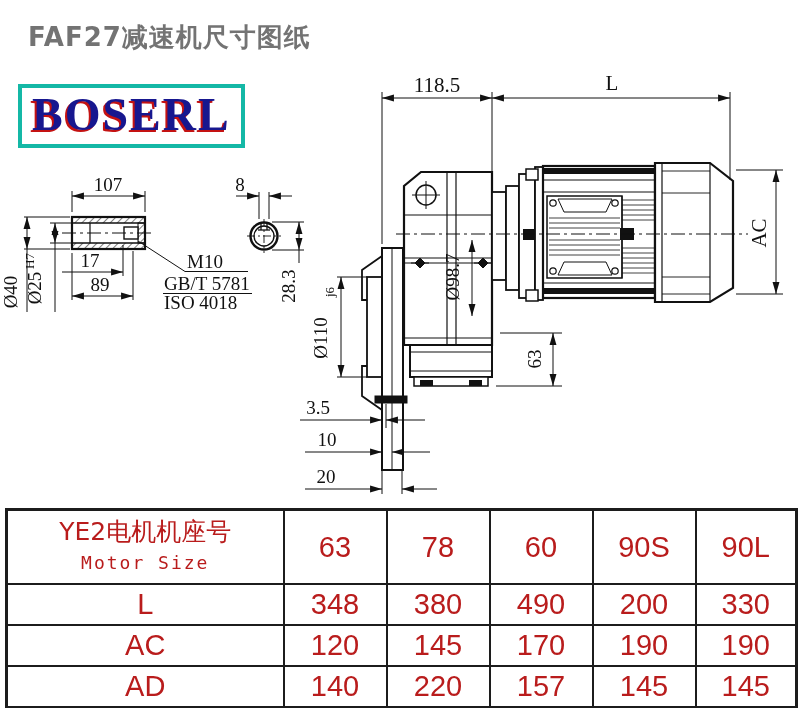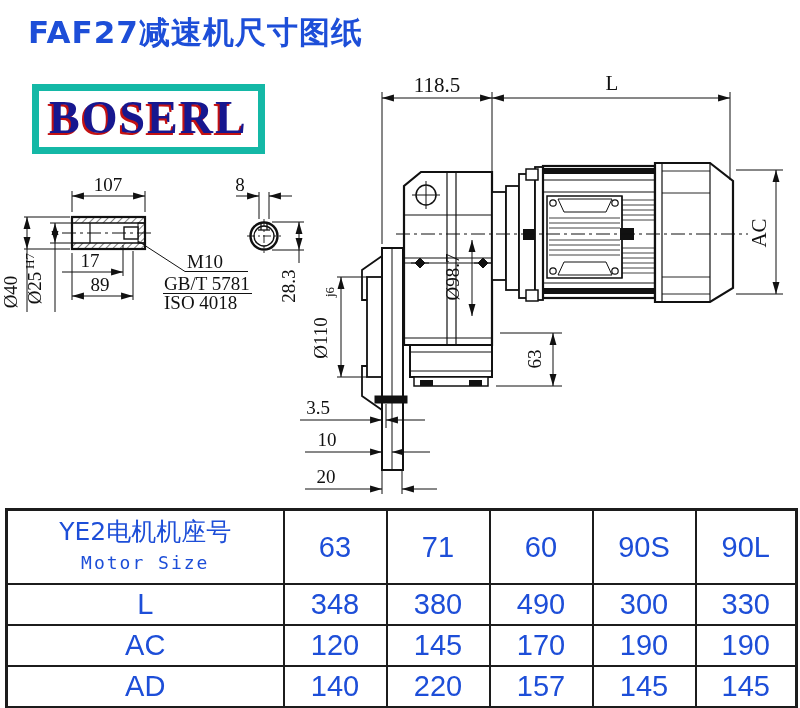--- a/index.html
+++ b/index.html
@@ -1,34 +1,34 @@
 <!DOCTYPE html>
 <html><head>
 <meta charset="utf-8">
 <style>
   html,body{margin:0;padding:0;background:#fff;}
   body{width:800px;height:708px;position:relative;overflow:hidden;
        font-family:"Liberation Sans",sans-serif;color:#111;}
   .abs{position:absolute;}
-  #page-title{left:28px;top:12px;font-family:"DejaVu Sans",sans-serif;
-    font-weight:bold;font-size:31px;letter-spacing:1px;color:#1d4ed8;z-index:3;}
-  #logo-box{left:32px;top:84px;border:7px solid #14b8a6;background:#fff;
+  #page-title{left:28px;top:20px;font-family:"DejaVu Sans",sans-serif;
+    font-weight:bold;font-size:26px;letter-spacing:1px;color:#737373;z-index:3;}
+  #logo-box{left:18px;top:84px;border:4px solid #14b8a6;background:#fff;
     padding:1px 10px 3px 10px;z-index:3;}
   #logo-text{font-family:"Liberation Serif",serif;font-weight:bold;font-size:46px;
     line-height:52px;color:#17178f;letter-spacing:2px;text-shadow:-2px 2px 0 #c41212;}
   #drawing-svg{left:0;top:0;z-index:1;}
   svg text{font-family:"Liberation Serif",serif;fill:#111;}
   .dim{font-size:19px;}
   .dimbig{font-size:21px;}
   .dimsup{font-size:13px;}
   
   #size-table{left:5px;top:508px;width:790px;border-collapse:collapse;z-index:2;
     table-layout:fixed;background:#fff;}
   #size-table td{border:2px solid #1c1c1c;text-align:center;vertical-align:middle;
-    font-size:29px;color:#1d4ed8;padding:0;}
+    font-size:29px;color:#b91c1c;padding:0;}
   #size-table{border:3px solid #1c1c1c;}
   .hdr-row td{height:72px;}
   .data-row td{height:39px;}
   .motor-cn{font-size:25px;line-height:32px;font-family:"DejaVu Sans",sans-serif;}
   .motor-en{font-size:18px;line-height:30px;font-family:"DejaVu Sans Mono",monospace;letter-spacing:2px;}
 </style>
 </head>
 <body>
 
 <div class="abs" id="page-title">FAF27减速机尺寸图纸</div>
@@ -263,31 +263,31 @@
       <col style="width:103px">
       <col style="width:101px">
   </colgroup>
   <tbody>
       <tr class="hdr-row">
     <td>
       <div class="motor-cn">YE2电机机座号</div>
       <div class="motor-en">Motor Size</div>
     </td>
     <td>63</td>
-    <td>71</td>
+    <td>78</td>
     <td>60</td>
     <td>90S</td>
     <td>90L</td>
   </tr>
   <tr class="data-row">
     <td>L</td>
     <td>348</td>
     <td>380</td>
     <td>490</td>
-    <td>300</td>
+    <td>200</td>
     <td>330</td>
   </tr>
   <tr class="data-row">
     <td>AC</td>
     <td>120</td>
     <td>145</td>
     <td>170</td>
     <td>190</td>
     <td>190</td>
   </tr>

